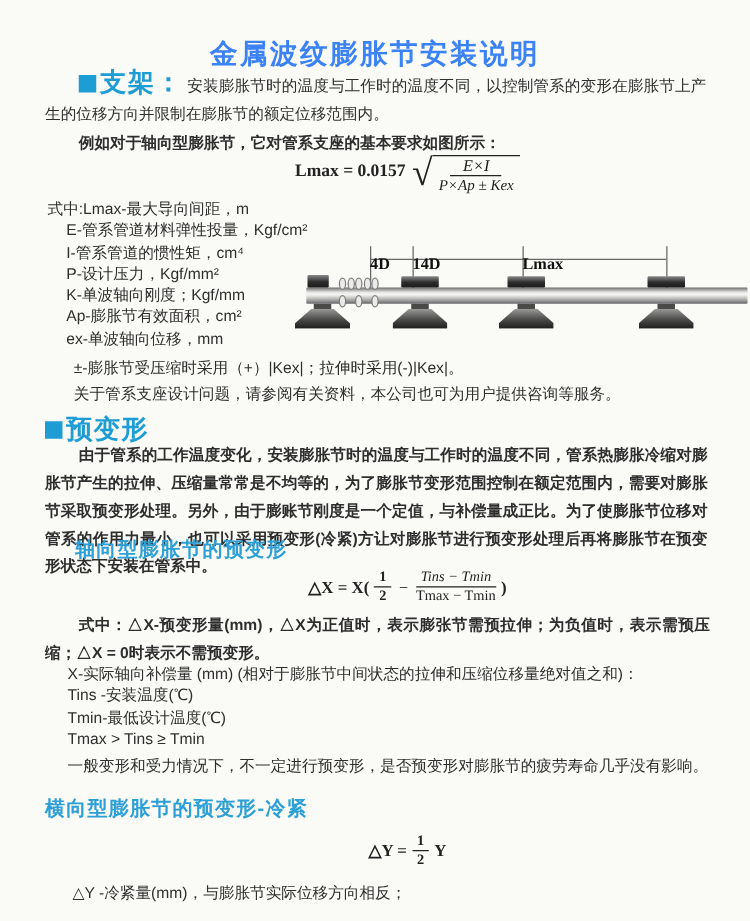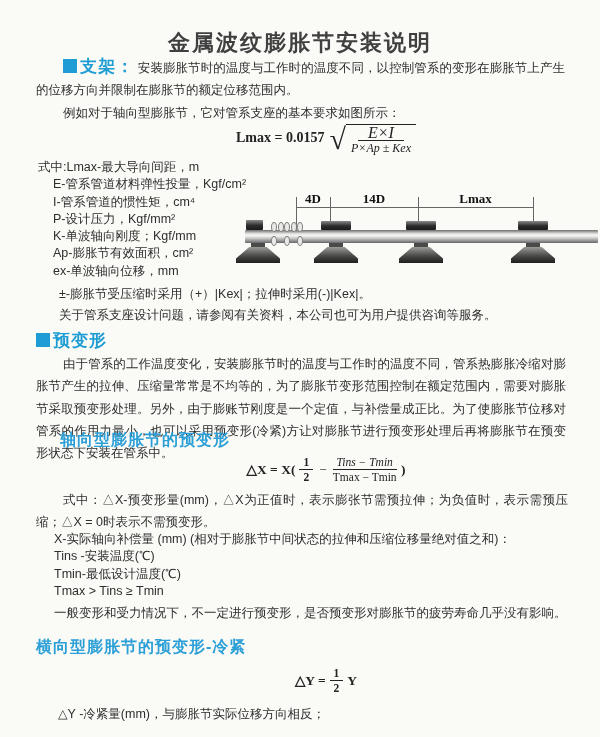--- a/index.html
+++ b/index.html
@@ -5,59 +5,59 @@
   html,body{margin:0;padding:0;}
   body{
     width:600px;height:737px;position:relative;overflow:hidden;
     background:#fafaf7;color:#2e2e2e;
     font-family:"Liberation Sans", sans-serif;
   }
   .abs{position:absolute;}
   p{margin:0;}
   
   #title{top:13px;left:0;width:600px;text-align:center;font-size:22px;
-    font-weight:bold;letter-spacing:2px;color:#404040;}
+    font-weight:bold;letter-spacing:2px;color:#3b82f6;}
   
-  .sec-head{color:#1e9cd4;font-size:17px;font-weight:600;letter-spacing:1px;}
+  .sec-head{color:#1e9cd4;font-size:21px;font-weight:600;letter-spacing:1px;}
   .bullet{display:inline-block;width:14px;height:14px;background:#1e9cd4;
     margin-right:3px;vertical-align:-1px;}
   .subhead{color:#2b9fd6;font-size:16px;font-weight:bold;letter-spacing:1px;}
   
   .para{font-size:12.5px;line-height:22.3px;text-align:justify;}
-  .ti{text-indent:27px;}
+  .ti{text-indent:27px;font-weight:bold;}
   
   .deflist{font-size:12.5px;line-height:17.3px;list-style:none;margin:0;padding:0;}
   .deflist li{white-space:nowrap;}
   .deflist li.ind{padding-left:15px;}
   .deflist li.ind2{padding-left:21px;}
   .mt6{margin-top:6px;}
   .mt4{margin-top:4px;}
   
   .fml{font-family:"Liberation Serif", serif;display:flex;justify-content:center;
     align-items:center;width:600px;color:#222;padding-left:26px;}
   .f-bold{font-weight:bold;font-size:14px;}
   .f-mid{font-size:13.5px;font-weight:bold;}
   .radical{font-size:30px;line-height:26px;font-weight:400;transform:translateY(1px);}
   .sqrt-body{display:inline-flex;flex-direction:column;align-items:center;
     border-top:1.5px solid #222;padding:1px 5px 0 5px;margin-top:3px;}
-  .sqrt-num{font-style:italic;font-size:16px;line-height:13px;border-bottom:1.2px solid #222;
+  .sqrt-num{font-style:italic;font-size:13px;line-height:13px;border-bottom:1.2px solid #222;
     padding:0 10px 1px 10px;text-align:right;}
   .sqrt-den{font-style:italic;font-size:12px;line-height:13px;padding-top:1px;}
   .frac{display:inline-flex;flex-direction:column;align-items:center;margin:0 4px;
     vertical-align:middle;}
   .frac .num{font-size:11.5px;line-height:12px;border-bottom:1.2px solid #222;
     padding:0 4px 1px 4px;font-style:italic;}
   .frac .den{font-size:11.5px;line-height:12px;padding-top:1px;}
   .frac.plain .num,.frac.plain .den{font-style:normal;font-weight:bold;}
   .f-op{font-size:13px;margin:0 2px;}
   
   #diagram{left:243px;top:190px;width:356px;height:90px;}
   #dimline{position:absolute;left:53px;top:17px;width:237px;border-top:1px solid #666;}
   .tick{position:absolute;top:7px;width:1px;height:34px;background:#666;}
-  .dimlabel{position:absolute;top:1px;text-align:center;
+  .dimlabel{position:absolute;top:13px;text-align:left;
     font-family:"Liberation Serif", serif;font-weight:bold;font-size:13px;color:#111;}
   #pipe{position:absolute;left:2px;top:40px;width:353px;height:13px;
     background:linear-gradient(180deg,#6d6d6d 0%,#e8e8e6 30%,#f4f4f2 45%,#bdbdbb 68%,#66666a 100%);
     border-radius:1px;}
   #bellows{position:absolute;left:28px;top:32px;width:32px;height:24px;
     display:flex;flex-wrap:wrap;justify-content:space-between;align-content:space-between;}
   .coil{width:4px;height:8px;border:1.5px solid #7d7d7d;border-radius:50%;
     background:#eceae8;}
   .support{position:absolute;top:31px;width:44px;height:46px;}
   .cap{position:absolute;top:0;left:7px;width:30px;height:9px;border-radius:1px;

